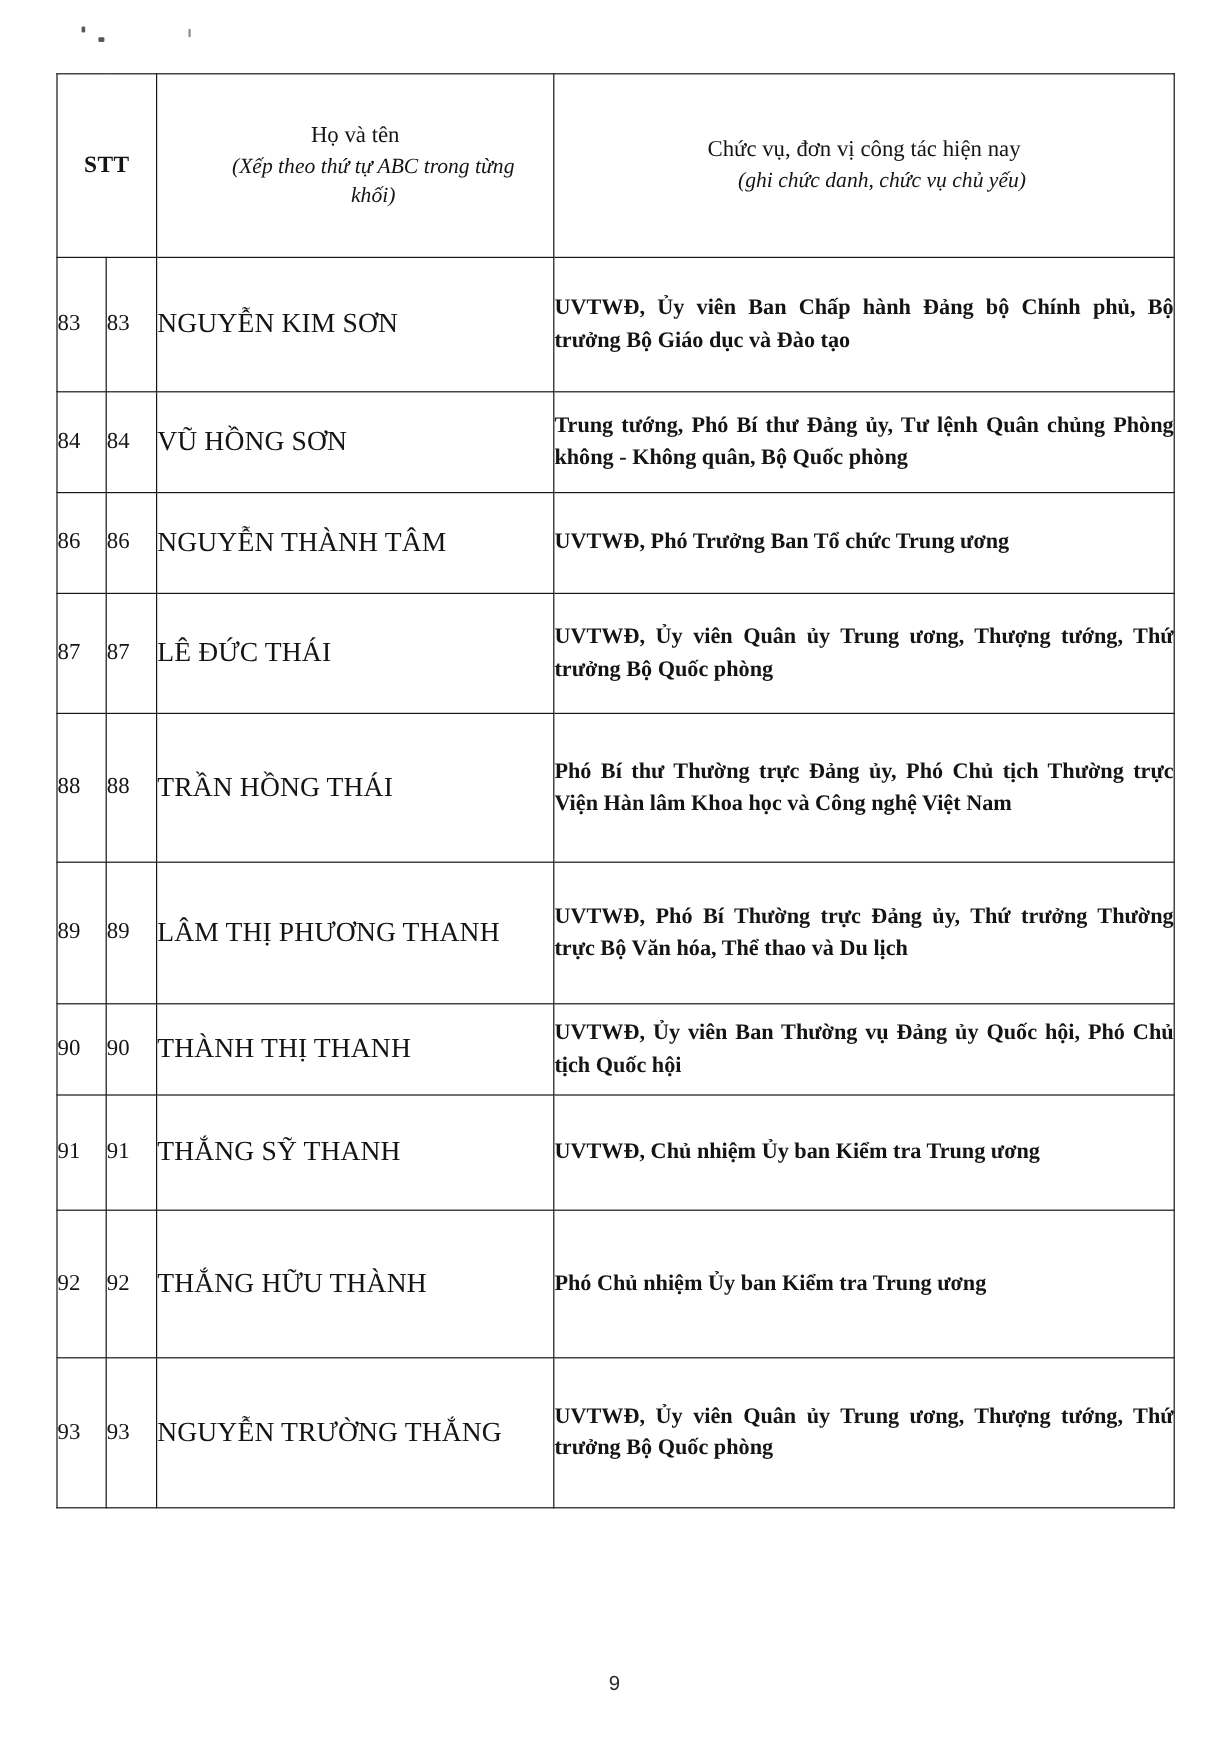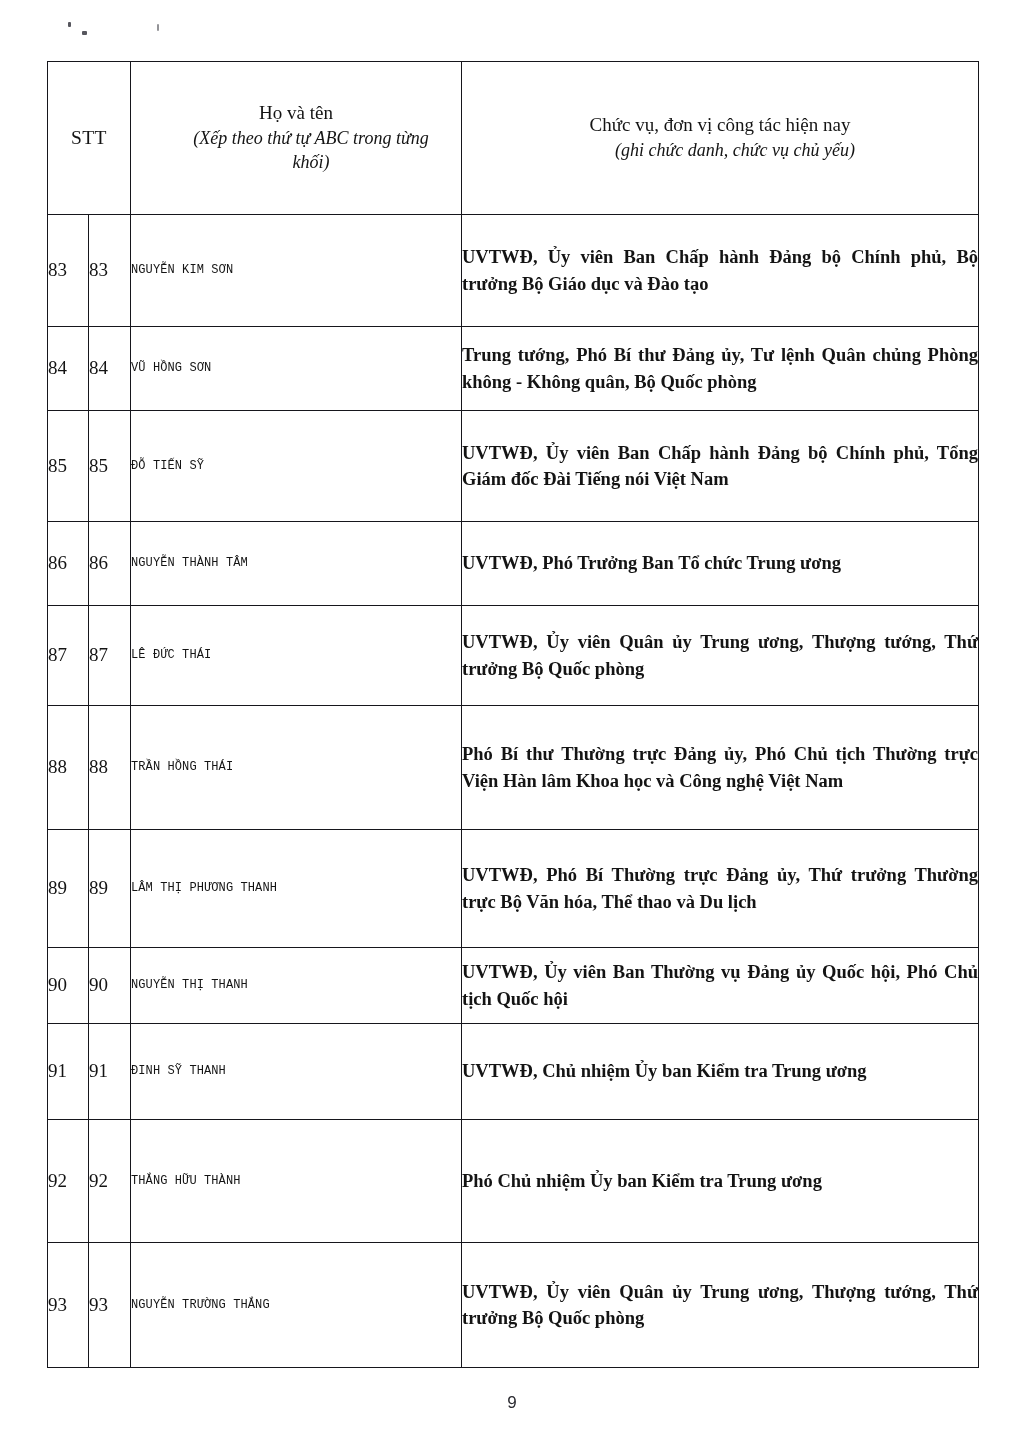--- a/index.html
+++ b/index.html
@@ -55,21 +55,21 @@
   col.c-stt-b { width: 42px; }
   col.c-name  { width: 331px; }
   col.c-pos   { width: 517px; }
 
   
   .hdr-cell {
     text-align: center;
     padding: 10px 6px 12px;
   }
   .hdr-stt {
-    font-weight: normal;
+    font-weight: bold;
     font-size: 19.5px;
     letter-spacing: .4px;
   }
   .hdr-main {
     font-weight: normal;
     font-size: 19px;
     line-height: 1.3;
   }
   .hdr-sub {
     font-style: italic;
@@ -82,25 +82,24 @@
   }
   .hdr-name-inner { padding: 0 26px; }
   .hdr-pos-inner  { padding: 0 14px; }
 
   
   .num-cell {
     font-size: 19px;
     line-height: 1.2;
   }
   .name-cell {
-    font-size: 12px;
+    font-size: 23px;
     line-height: 1.25;
     padding: 0 6px 0 7px;
     letter-spacing: .1px;
-    font-family: Liberation Mono, monospace;
   }
   .pos-cell {
     font-size: 18.5px;
     line-height: 1.42;
     padding: 0 4px 0 8px;
     text-align: justify;
     text-justify: inter-word;
     hyphens: none;
     font-weight: bold;
   }
@@ -160,26 +159,20 @@
         <td class="pos-cell">UVTWĐ, Ủy viên Ban Chấp hành Đảng bộ Chính phủ, Bộ trưởng Bộ Giáo dục và Đào tạo</td>
       </tr>
 
       <tr style="height: 84px;">
         <td class="num-cell">84</td>
         <td class="num-cell">84</td>
         <td class="name-cell">VŨ HỒNG SƠN</td>
         <td class="pos-cell">Trung tướng, Phó Bí thư Đảng ủy, Tư lệnh Quân chủng Phòng không - Không quân, Bộ Quốc phòng</td>
       </tr>
 
-      <tr style="height: 111px;">
-        <td class="num-cell">85</td>
-        <td class="num-cell">85</td>
-        <td class="name-cell">ĐỖ TIẾN SỸ</td>
-        <td class="pos-cell">UVTWĐ, Ủy viên Ban Chấp hành Đảng bộ Chính phủ, Tổng Giám đốc Đài Tiếng nói Việt Nam</td>
-      </tr>
 
       <tr style="height: 84px;">
         <td class="num-cell">86</td>
         <td class="num-cell">86</td>
         <td class="name-cell">NGUYỄN THÀNH TÂM</td>
         <td class="pos-cell">UVTWĐ, Phó Trưởng Ban Tổ chức Trung ương</td>
       </tr>
 
       <tr style="height: 100px;">
         <td class="num-cell">87</td>
@@ -198,28 +191,28 @@
       <tr style="height: 118px;">
         <td class="num-cell">89</td>
         <td class="num-cell">89</td>
         <td class="name-cell">LÂM THỊ PHƯƠNG THANH</td>
         <td class="pos-cell">UVTWĐ, Phó Bí Thường trực Đảng ủy, Thứ trưởng Thường trực Bộ Văn hóa, Thể thao và Du lịch</td>
       </tr>
 
       <tr style="height: 76px;">
         <td class="num-cell">90</td>
         <td class="num-cell">90</td>
-        <td class="name-cell">NGUYỄN THỊ THANH</td>
+        <td class="name-cell">THÀNH THỊ THANH</td>
         <td class="pos-cell">UVTWĐ, Ủy viên Ban Thường vụ Đảng ủy Quốc hội, Phó Chủ tịch Quốc hội</td>
       </tr>
 
       <tr style="height: 96px;">
         <td class="num-cell">91</td>
         <td class="num-cell">91</td>
-        <td class="name-cell">ĐINH SỸ THANH</td>
+        <td class="name-cell">THẮNG SỸ THANH</td>
         <td class="pos-cell">UVTWĐ, Chủ nhiệm Ủy ban Kiểm tra Trung ương</td>
       </tr>
 
       <tr style="height: 123px;">
         <td class="num-cell">92</td>
         <td class="num-cell">92</td>
         <td class="name-cell">THẮNG HỮU THÀNH</td>
         <td class="pos-cell">Phó Chủ nhiệm Ủy ban Kiểm tra Trung ương</td>
       </tr>
 

